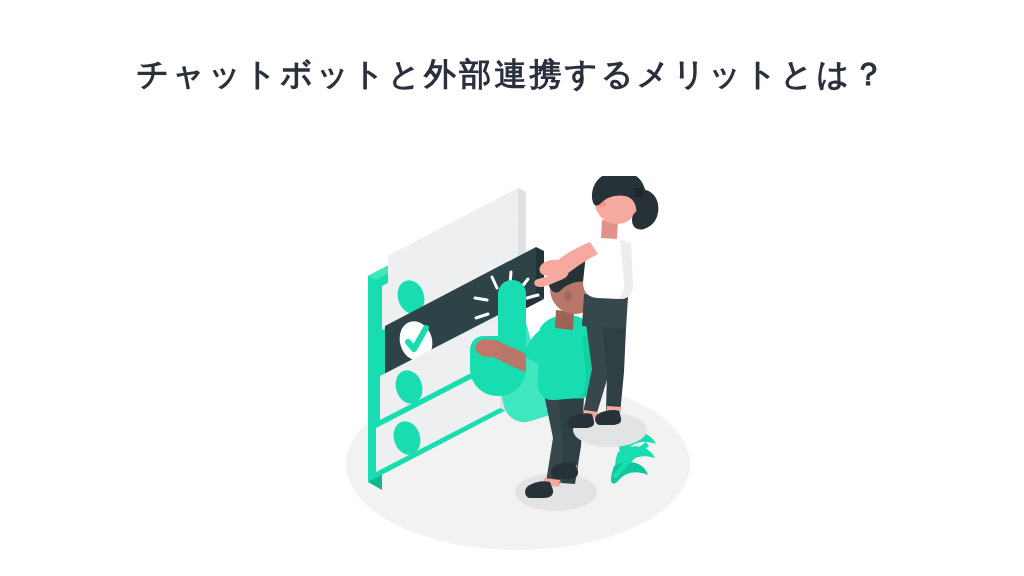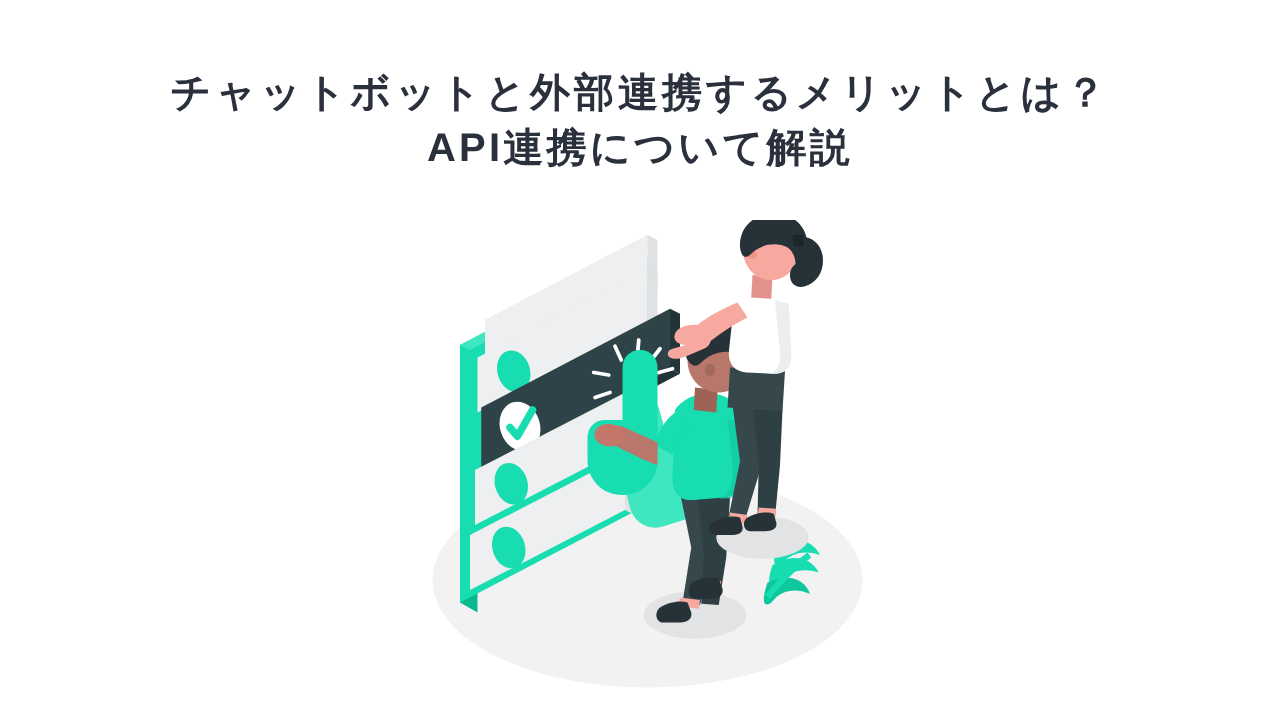--- a/index.html
+++ b/index.html
@@ -33,21 +33,20 @@
   }
   .illus svg{display:block;width:386px;height:386px;}
 </style>
 </head>
 <body>
 
 <div id="page">
 
   <div class="title-block">
     <span class="title-line l1">チャットボットと外部連携するメリットとは？</span>
-    <span class="title-line l2">API連携について解説</span>
   </div>
 
   <div class="illus">
     <svg viewBox="0 0 386 386" xmlns="http://www.w3.org/2000/svg" role="img">
 
       <ellipse cx="196" cy="288" rx="172" ry="86" fill="#F2F2F2"></ellipse>
 
       <g>
 
         <polygon points="46,100 46,306 60,314 60,108" fill="#0BB890"></polygon>

